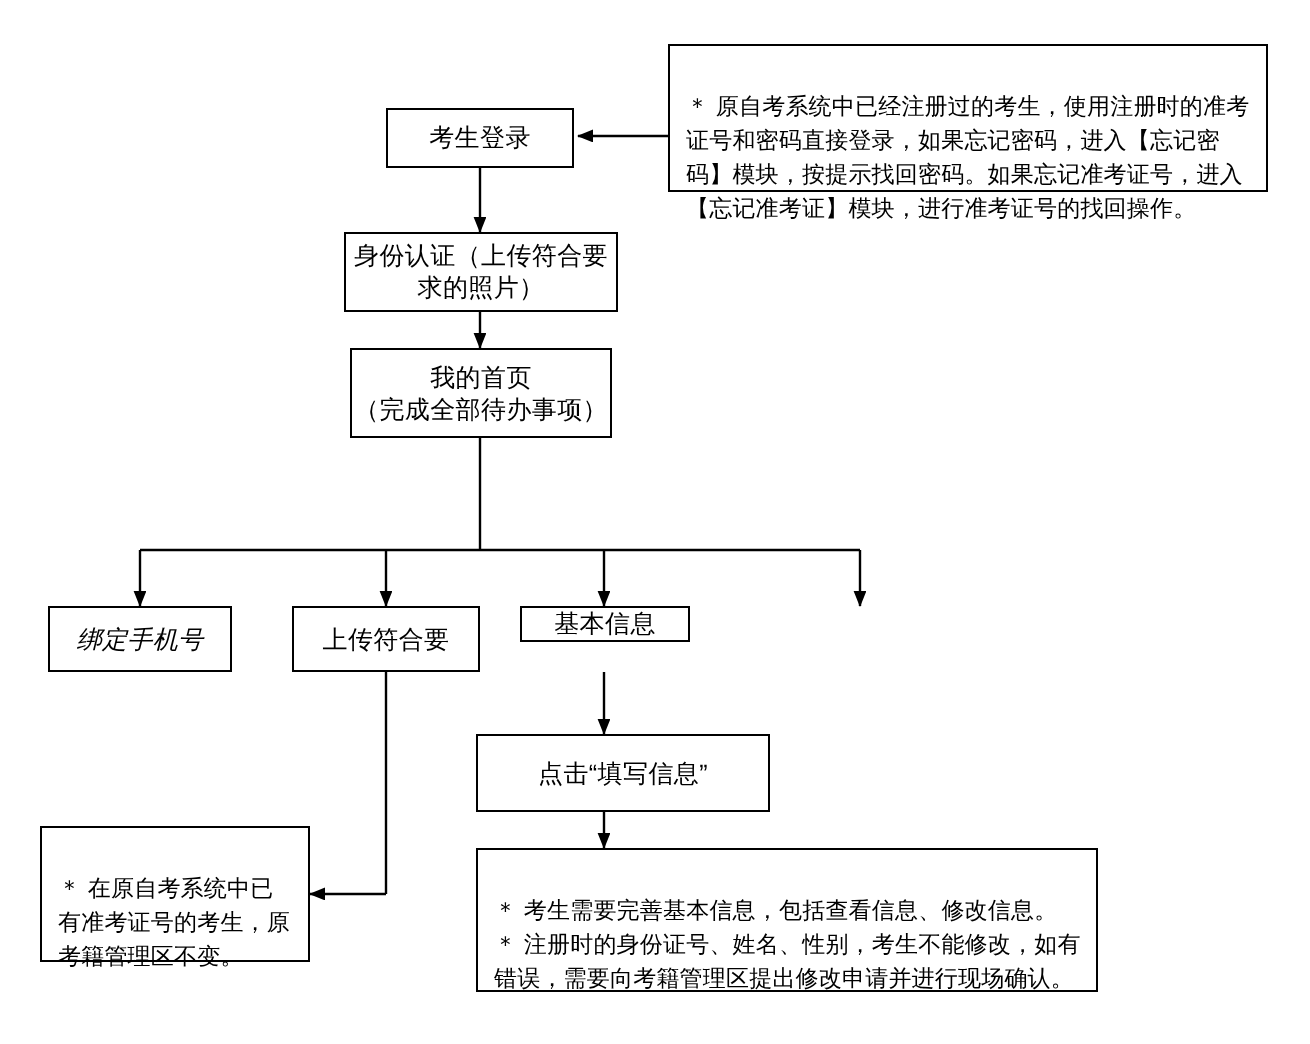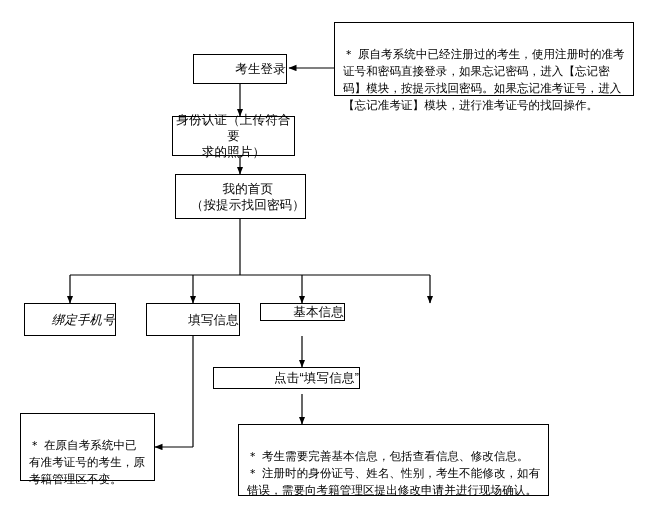--- a/index.html
+++ b/index.html
@@ -26,21 +26,21 @@
     height: 522px;
     pointer-events: none;
   }
   .node {
     position: absolute;
     box-sizing: border-box;
     border: 1px solid #000000;
     background: #ffffff;
     display: flex;
     align-items: center;
-    justify-content: flex-end;
+    justify-content: center;
     text-align: center;
     font-size: 12.5px;
     line-height: 16px;
     letter-spacing: 0.2px;
     white-space: pre-line;
   }
   .note {
     position: absolute;
     box-sizing: border-box;
     border: 1px solid #000000;
@@ -86,44 +86,44 @@
 
       <line x1="193" y1="336" x2="193" y2="447"></line>
       <line x1="193" y1="447" x2="155" y2="447" marker-end="url(#arrow)"></line>
     </g>
   </svg>
 
   <div class="node" style="left:193px; top:54px; width:94px; height:30px;">
     <span>考生登录</span>
   </div>
 
-  <div class="node" style="left:172px; top:116px; width:123px; height:40px;">
+  <div class="node" style="left:172px; top:116px; width:137px; height:40px;">
     <span>身份认证（上传符合要
 求的照片）</span>
   </div>
 
   <div class="node" style="left:175px; top:174px; width:131px; height:45px;">
     <span>我的首页
-（按提示找回密码）</span>
+（完成全部待办事项）</span>
   </div>
 
   <div class="node" style="left:24px; top:303px; width:92px; height:33px;font-style:italic;">
     <span>绑定手机号</span>
   </div>
 
   <div class="node" style="left:146px; top:303px; width:94px; height:33px;">
-    <span>填写信息</span>
+    <span>上传符合要</span>
   </div>
 
   <div class="node" style="left:260px; top:303px; width:85px; height:18px;">
     <span>基本信息</span>
   </div>
 
 
-  <div class="node" style="left:213px; top:367px; width:147px; height:22px;">
+  <div class="node" style="left:238px; top:367px; width:147px; height:39px;">
     <span>点击“填写信息”</span>
   </div>
 
   <div class="note" style="left:334px; top:22px; width:300px; height:74px;">
     <span>＊ 原自考系统中已经注册过的考生，使用注册时的准考证号和密码直接登录，如果忘记密码，进入【忘记密码】模块，按提示找回密码。如果忘记准考证号，进入【忘记准考证】模块，进行准考证号的找回操作。</span>
   </div>
 
   <div class="note" style="left:20px; top:413px; width:135px; height:68px;">
     <span>＊ 在原自考系统中已有准考证号的考生，原考籍管理区不变。</span>
   </div>

